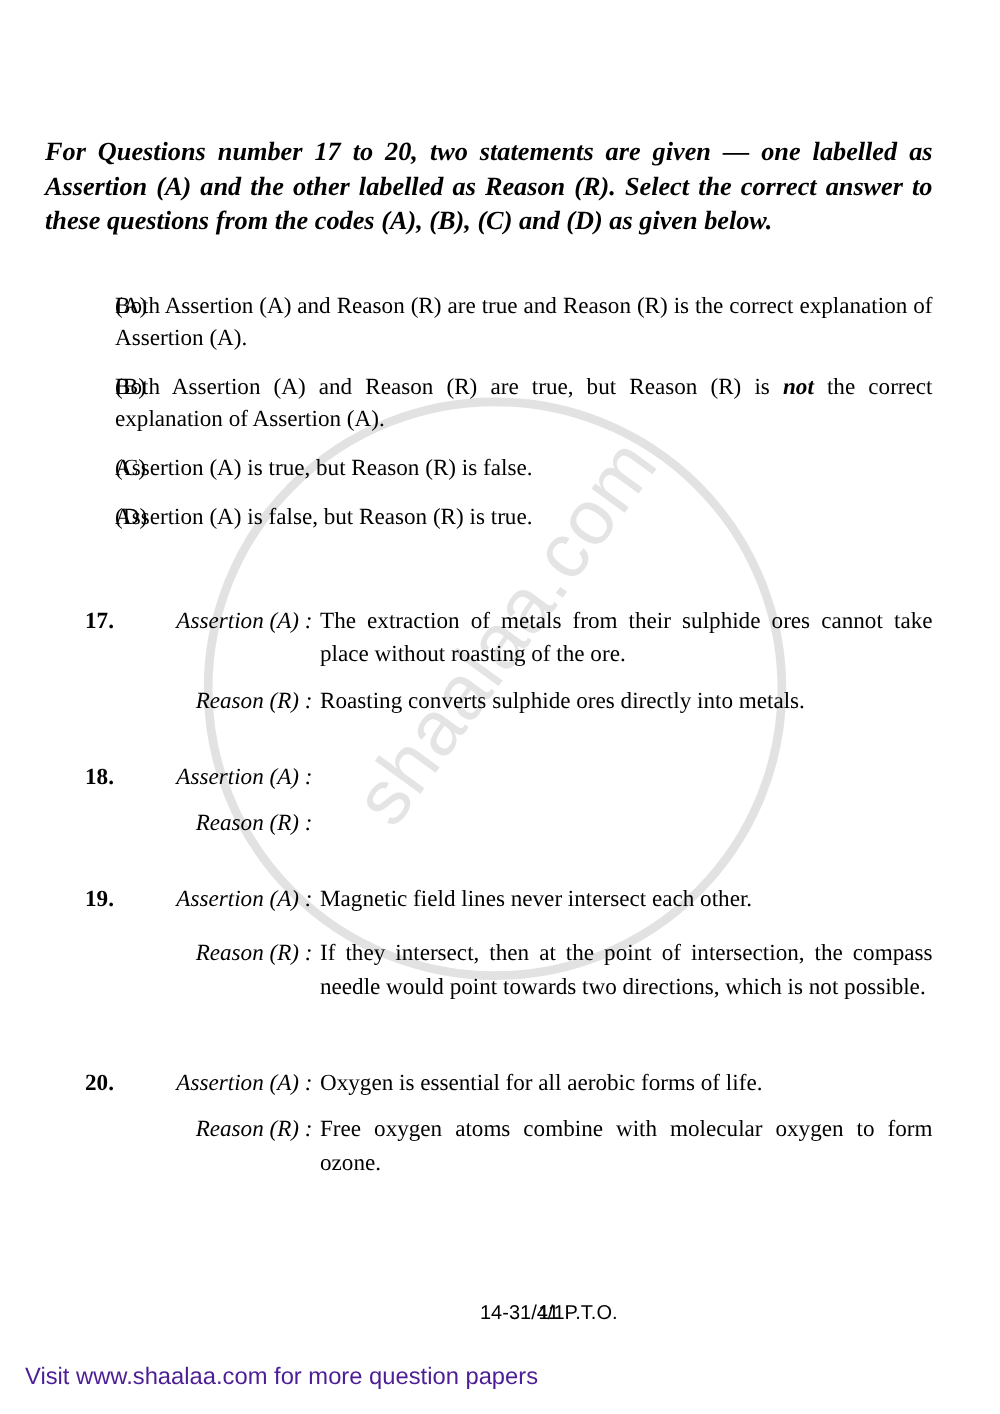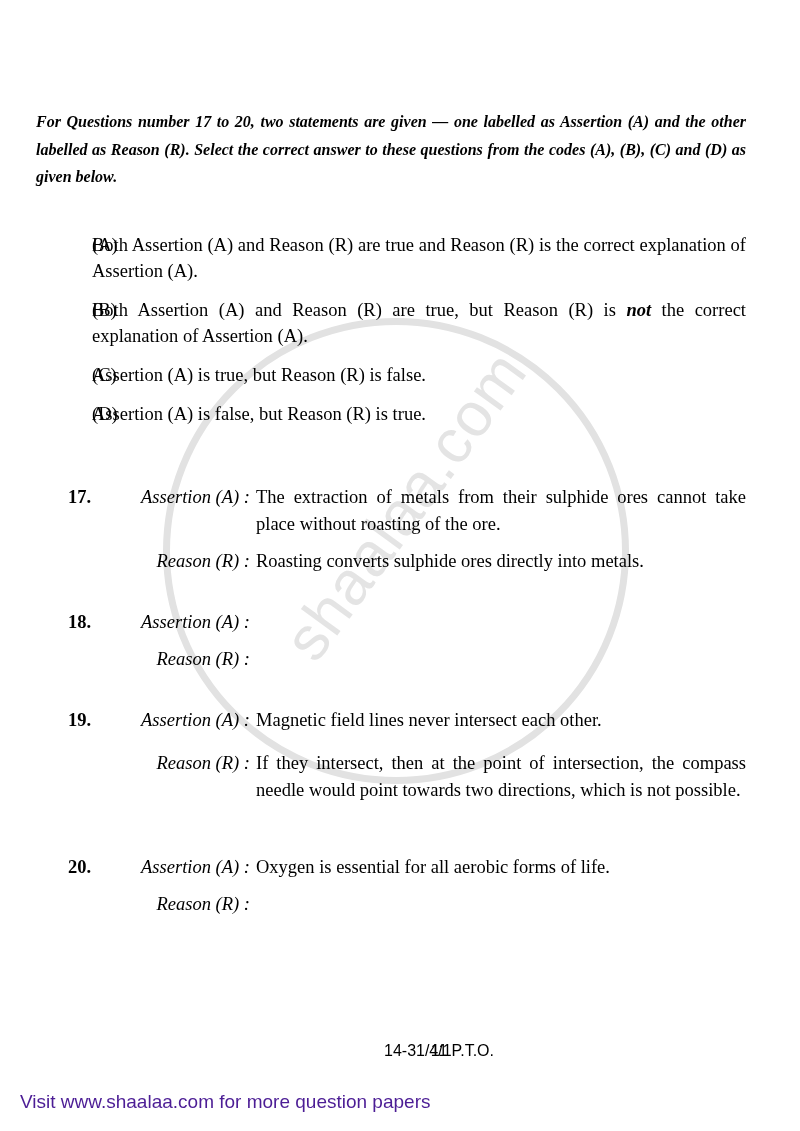--- a/index.html
+++ b/index.html
@@ -58,21 +58,21 @@
     box-sizing: border-box;
   }
 
   .intro {
     position: absolute;
     left: 36px;
     top: 108px;
     width: 710px;
     font-weight: bold;
     font-style: italic;
-    font-size: 16px;
+    font-size: 21px;
     line-height: 27.5px;
     text-align: justify;
     text-justify: inter-word;
   }
   .intro > span { display: inline; }
 
   
   .options {
     position: absolute;
     left: 36px;
@@ -267,20 +267,21 @@
     <div class="question">
       <div class="qline">
         <div class="qnum">20.</div>
         <div class="qlabel">Assertion (A) :</div>
         <div class="qbody last-line">Oxygen is essential for all aerobic forms of life.</div>
       </div>
       <div class="gap-sm"></div>
       <div class="qline">
         <div class="qnum-blank"></div>
         <div class="qlabel">Reason (R) :</div>
+        <div class="qbody">Free oxygen atoms combine with molecular oxygen to form ozone.</div>
       </div>
     </div>
 
   </div>
 
   <div class="footer">
     <div class="footer-left">14-31/4/1</div>
     <div class="footer-center">11</div>
     <div class="footer-right">P.T.O.</div>
   </div>

